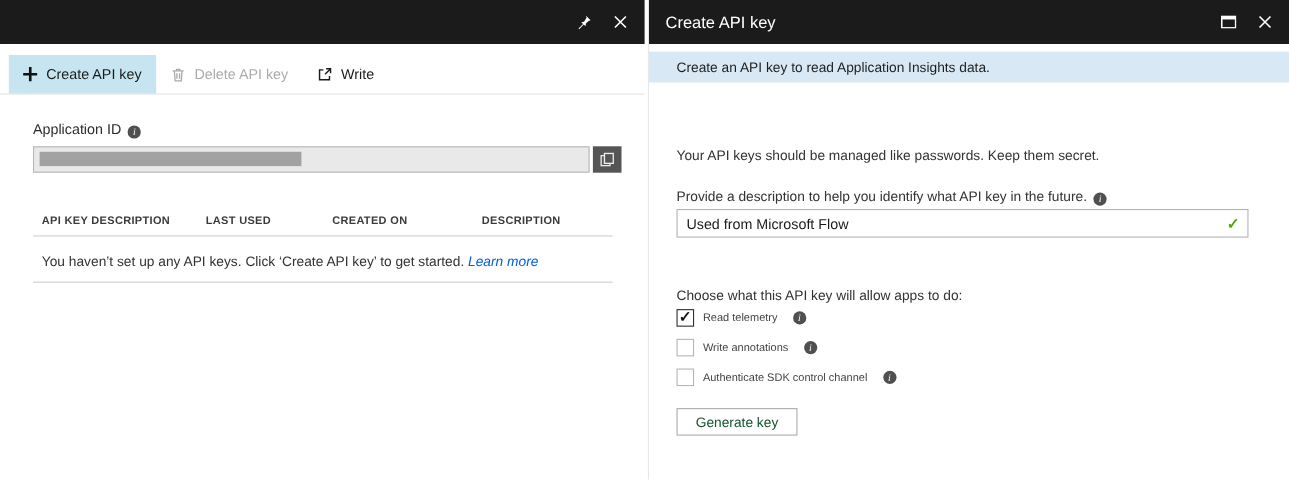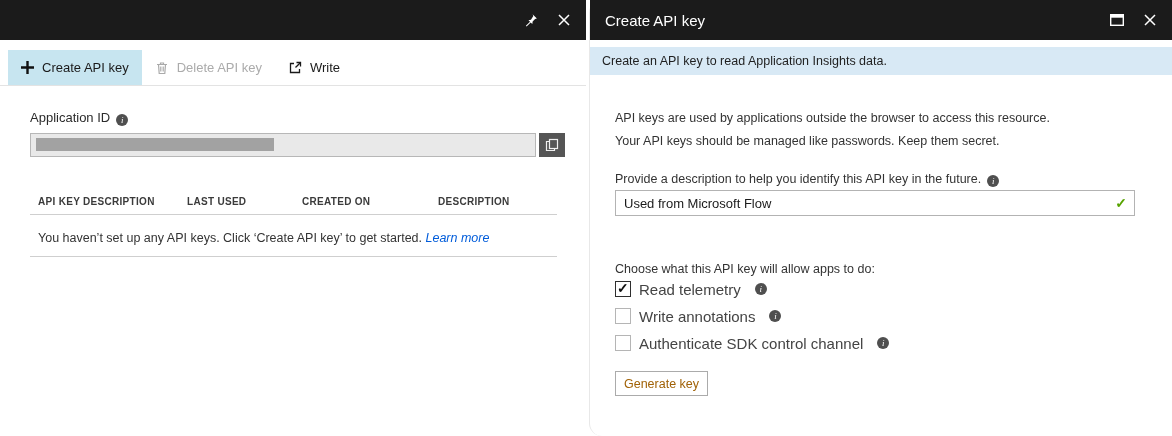--- a/index.html
+++ b/index.html
@@ -1,20 +1,20 @@
 <!DOCTYPE html>
 <html style="--header-bg: #1b1b1b; --banner-bg: #d8e9f5; --selected-bg: #c7e5f0; --link: #015cda; --success-green: #57a300; --copy-btn-bg: #555555;"><head>
 <meta charset="utf-8">
 <style>
   * { margin:0; padding:0; box-sizing:border-box; }
   html,body { width:1172px; height:436px; overflow:hidden; background:#fff;
     font-family:"Liberation Sans", sans-serif; }
   .stage { position:relative; width:1172px; height:436px; background:#fff; }
 
-  .blade { position:absolute; top:0; height:436px; background:#fff;border-radius:13px; }
+  .blade { position:absolute; top:0; height:436px; background:#fff; }
   .blade-left  { left:0; width:586px; }
   .blade-right { left:589px; width:583px; border-left:1px solid #e8e8e8; }
 
   .blade-header { position:absolute; top:0; left:0; right:0; height:40px;
     background:var(--header-bg,#1b1b1b); display:flex; align-items:center; }
   .header-icons { display:flex; align-items:center; gap:20px; margin-left:auto; padding-right:16px; }
   .hicon { display:flex; align-items:center; justify-content:center; cursor:pointer; }
   .blade-title { color:#fff; font-size:15px; padding-left:15px; font-weight:400; }
 
   
@@ -42,42 +42,42 @@
     color:#3b3b3b; letter-spacing:.3px; }
   .th0 { left:38px; } .th1 { left:170px;padding-left:17px; } .th2 { left:302px; } .th3 { left:438px; }
   .hline { position:absolute; left:30px; width:527px; border-top:1px solid #cfcfcf; }
   .line-a { top:214px; } .line-b { top:256px; }
   .empty-row { position:absolute; top:231px; left:38px; font-size:12.5px; color:#333; }
   .empty-row a { color:var(--link,#015cda); text-decoration:none; cursor:pointer;font-style:italic; }
 
   
   .banner { position:absolute; top:47px; left:0; right:0; height:28px;
     background:var(--banner-bg,#d8e9f5); display:flex; align-items:center;
-    padding-left:12px; font-size:12.5px; color:#1f1f1f; }
+    padding-left:25px; font-size:12.5px; color:#1f1f1f; }
   .rtext { position:absolute; left:25px; font-size:12.5px; color:#333; }
   .t-intro1 { top:111px; } .t-intro2 { top:134px; }
   .t-desc   { top:172px; } .t-perms  { top:262px; }
   .desc-input { position:absolute; top:190px; left:25px; width:520px; height:26px;
     border:1px solid #b3b3b3; font-size:13px; padding:0 16px 0 8px; color:#1a1a1a;
     font-family:inherit; outline:none; background:#fff; }
   .input-check { position:absolute; top:190px; left:521px; width:20px; height:26px;
     color:var(--success-green,#57a300); font-size:14px; font-weight:bold;
     display:flex; align-items:center; justify-content:center; }
 
   .check-row { position:absolute; left:25px; display:flex; align-items:center; gap:8px; height:18px; }
   .cr0 { top:280px; } .cr1 { top:307px; } .cr2 { top:334px; }
   .checkbox { width:16px; height:16px; border:1px solid #b5b5b5; background:#fff;
     position:relative; cursor:pointer; flex:0 0 auto; }
   .checkbox.checked { border-color:#2e2e2e; }
   .checkbox.checked::after { content:"✓"; position:absolute; left:1px; top:-2px;
     font-size:14px; font-weight:bold; color:#111; }
-  .check-label { font-size:15px; color:#444;text-align:center; }
-
-  .generate-btn { position:absolute; top:371px; left:25px; width:93px; height:25px;
-    background:#fff; border:1px solid #ababab; font-size:12.5px; color:#a16207;
+  .check-label { font-size:10px; color:#444;text-align:center; }
+
+  .generate-btn { position:absolute; top:371px; left:25px; width:110px; height:25px;
+    background:#fff; border:1px solid #ababab; font-size:12.5px; color:#14532d;
     display:flex; align-items:center; justify-content:center; cursor:pointer; }
 </style>
 </head>
 <body>
 
 <div class="stage">
 
   <div class="blade blade-left">
     <div class="blade-header">
       <div class="header-icons">
@@ -168,25 +168,24 @@
               <path d="M1 1l10 10M11 1 1 11" stroke="#fff" stroke-width="1.5" fill="none"></path>
             </svg>
         </span>
       </div>
     </div>
 
     <div class="banner">
       <span>Create an API key to read Application Insights data.</span>
     </div>
 
-    <div class="rtext t-intro1">API keys are used by applications outside the browser to access this resource.</div>
     <div class="rtext t-intro2">Your API keys should be managed like passwords. Keep them secret.</div>
 
     <div class="rtext t-desc">
-      <span>Provide a description to help you identify this API key in the future.</span><span class="info-icon"></span>
+      <span>Provide a description to help you identify what API key in the future.</span><span class="info-icon"></span>
     </div>
 
     <input class="desc-input" type="text" value="Used from Microsoft Flow" style="">
     <span class="input-check">✓</span>
 
     <div class="rtext t-perms">Choose what this API key will allow apps to do:</div>
 
     <div class="check-row cr0">
       <span class="checkbox checked"></span>
       <span class="check-label">Read telemetry</span>

